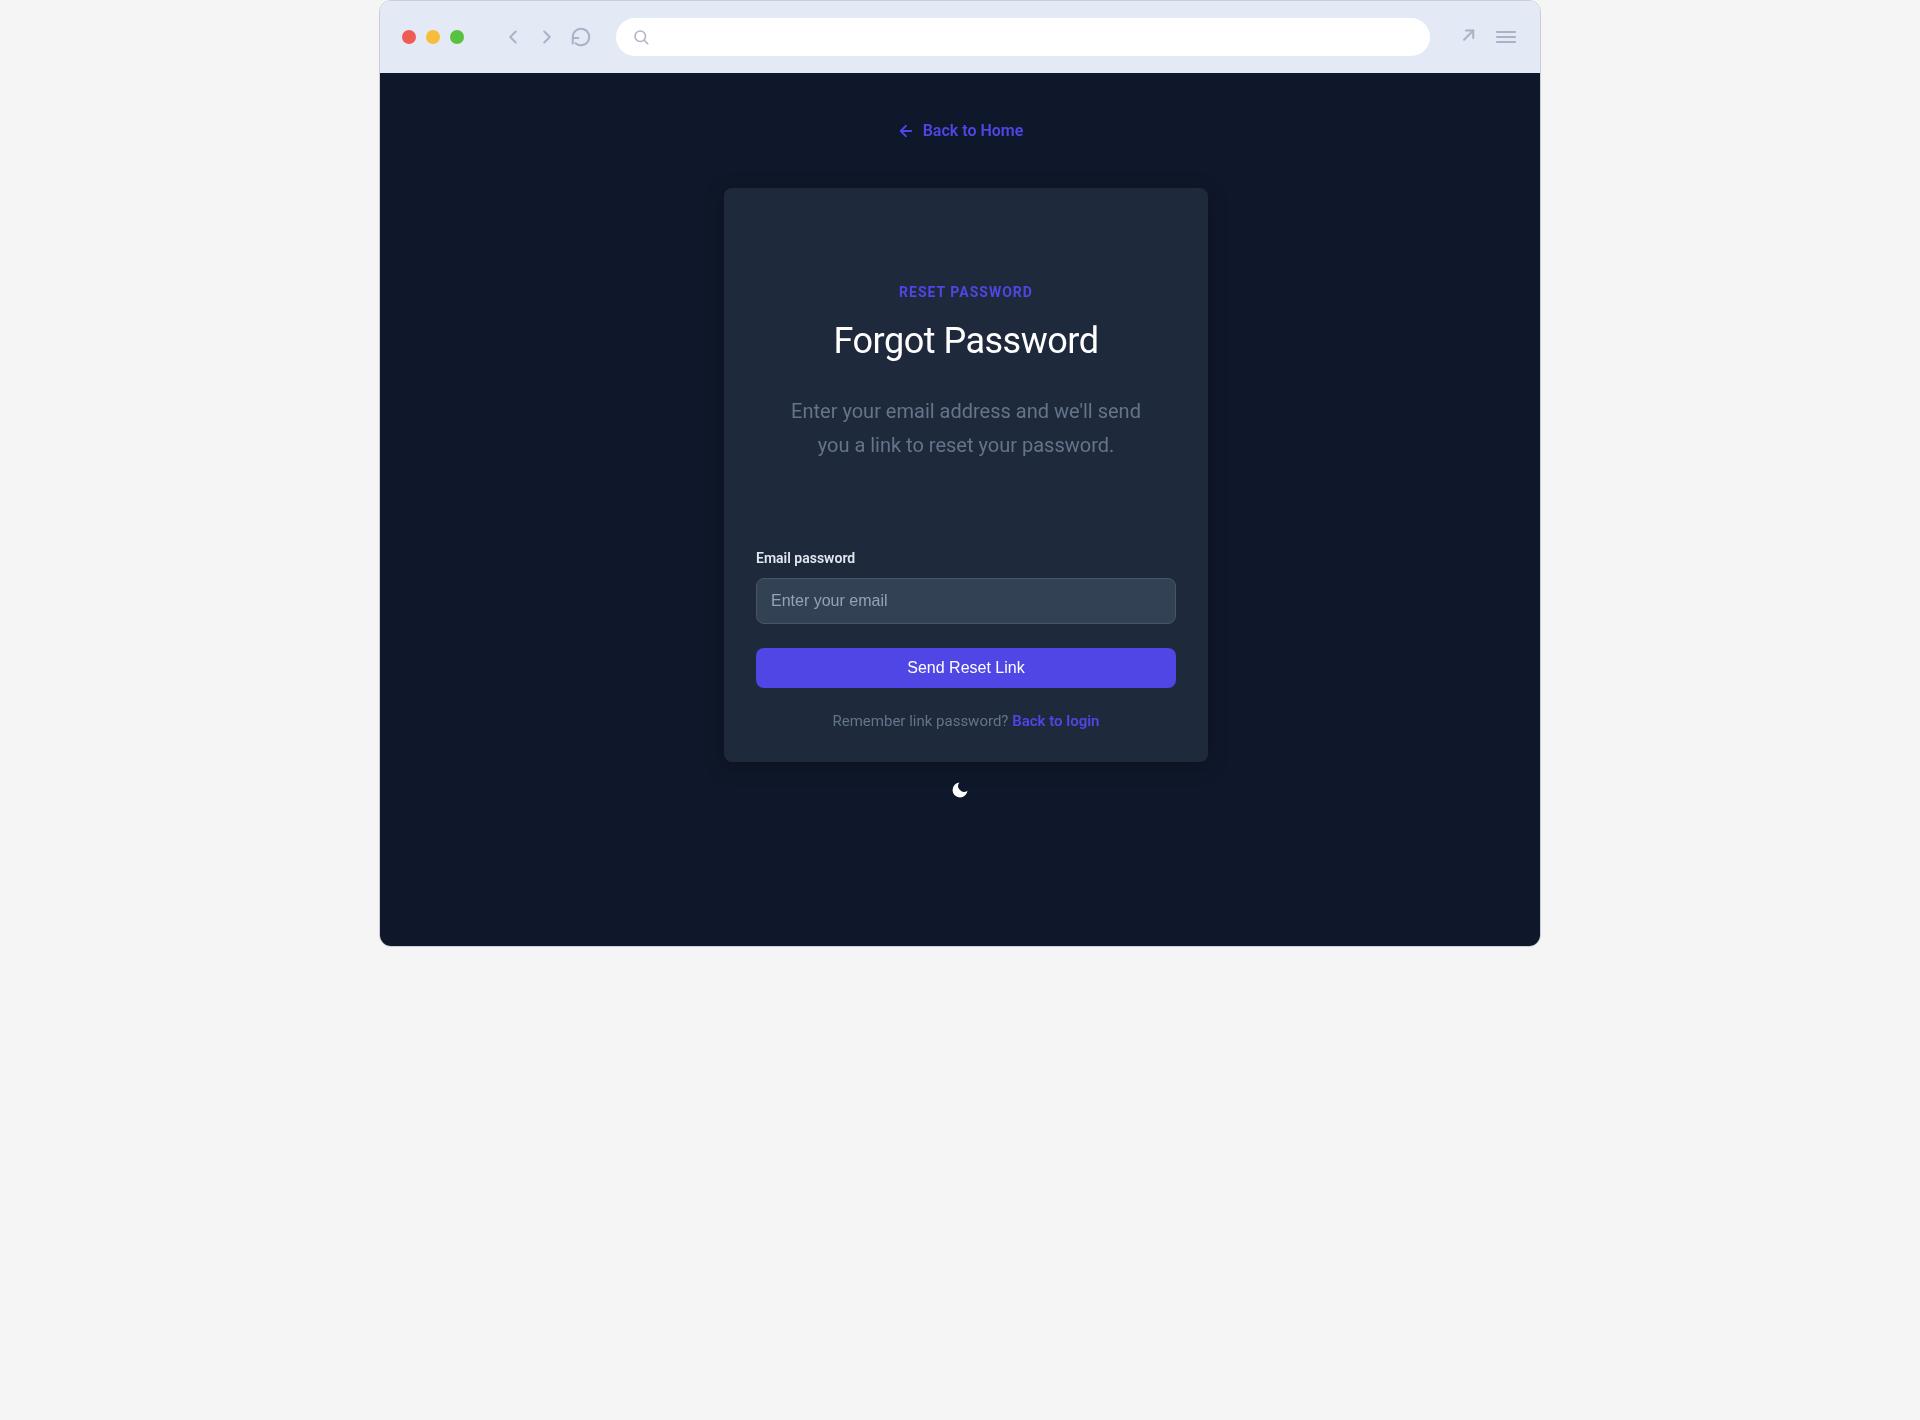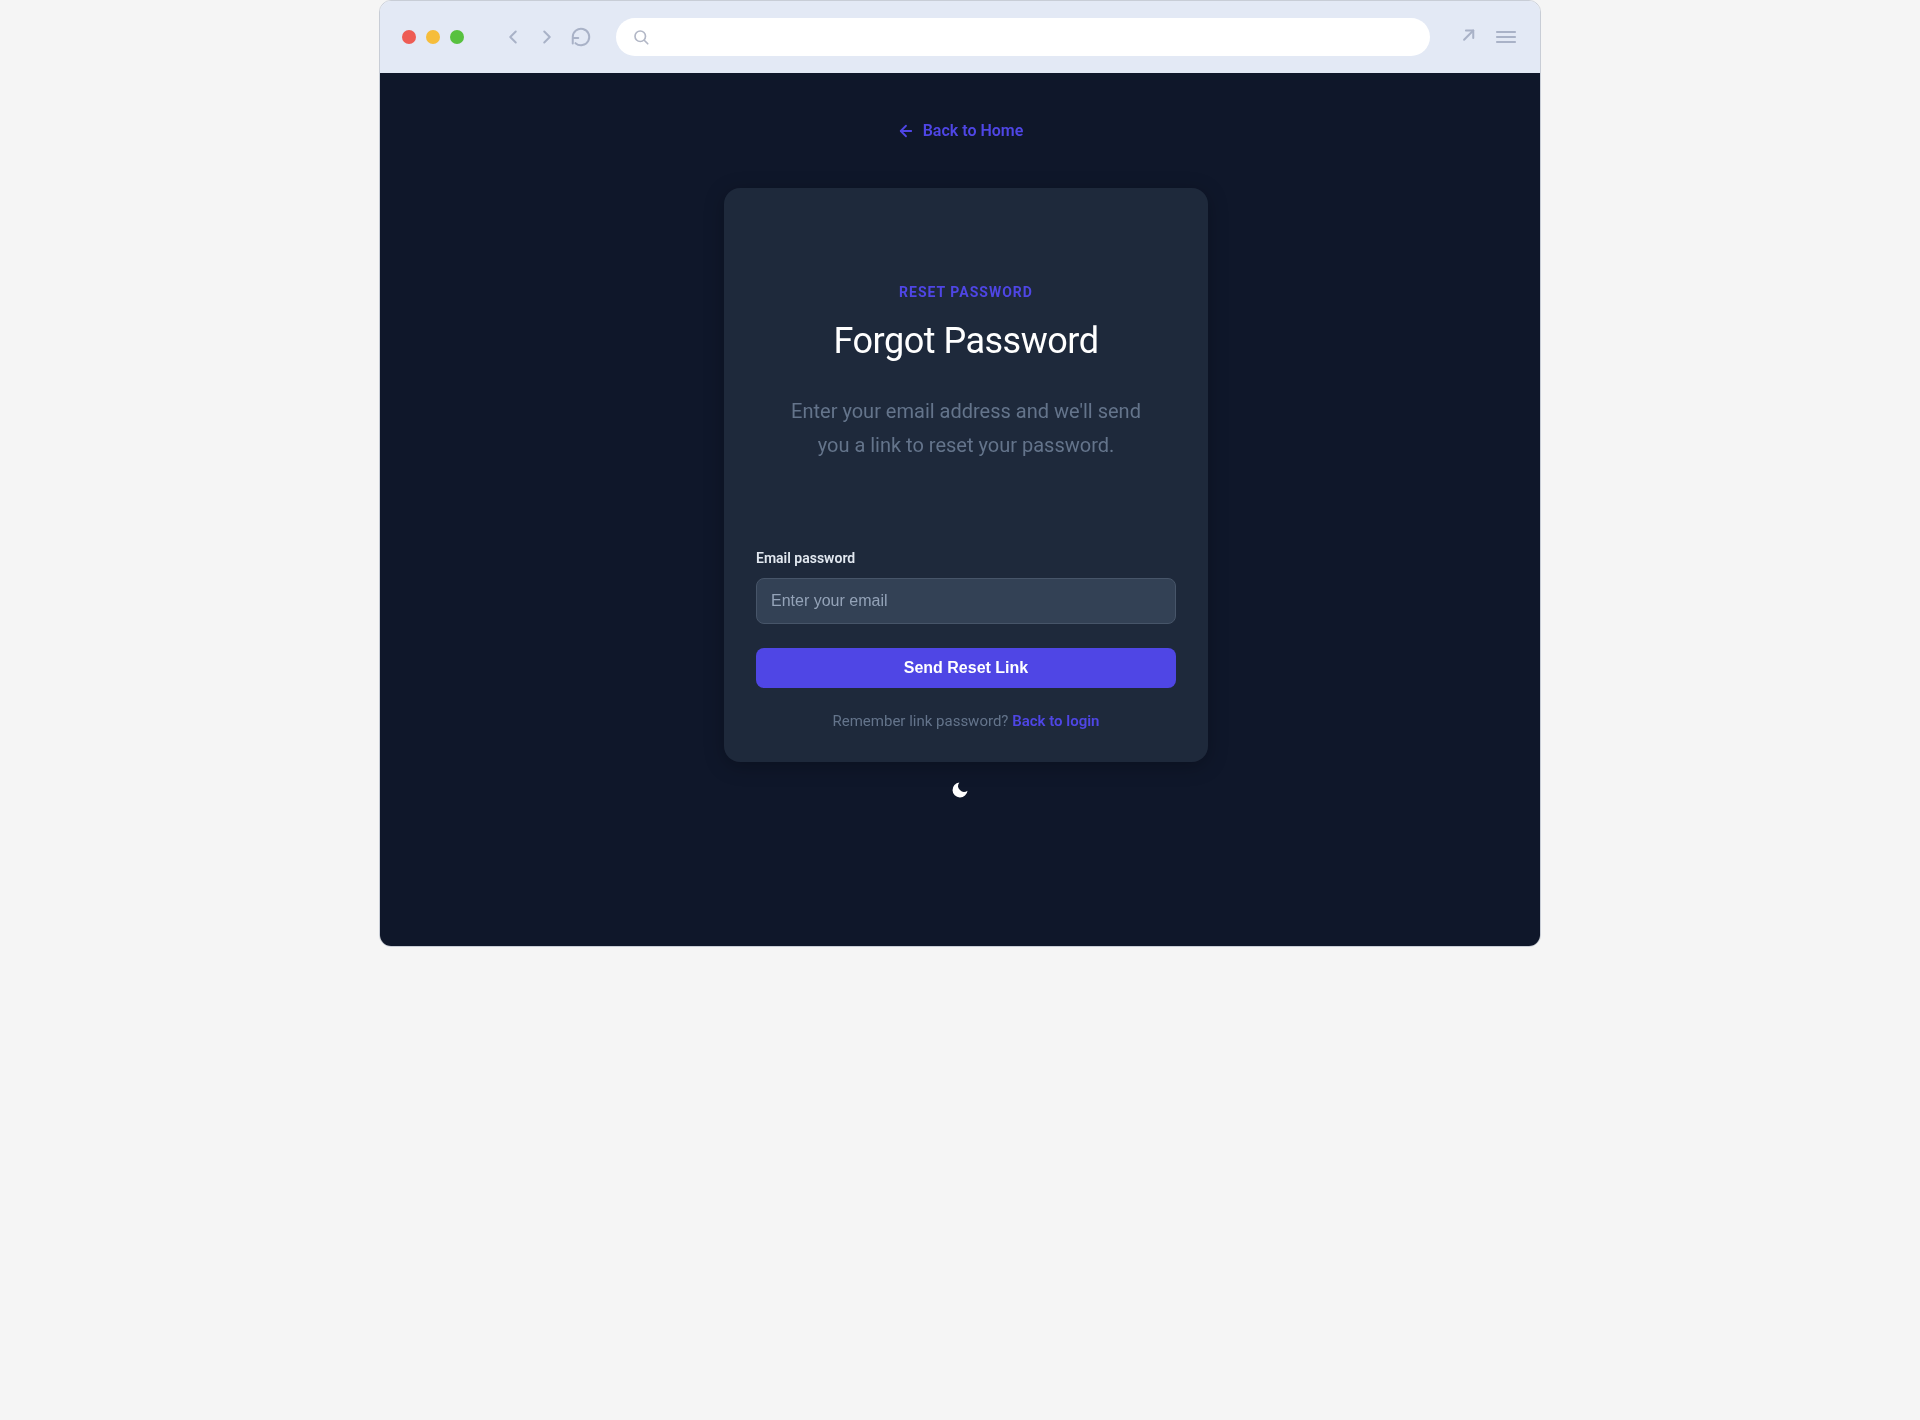--- a/index.html
+++ b/index.html
@@ -75,21 +75,21 @@
       font-weight: 600;
       text-decoration: none;
       cursor: pointer;
       margin-bottom: 48px;
     }
     .back-link .arrow { display:inline-flex; }
 
     .card {
       width: 484px;
       background: #1e293b;
-      border-radius: 16px;
+      border-radius: 8px;
       padding: 96px 32px 32px 32px;
       display: flex;
       flex-direction: column;
       box-shadow: 0 4px 20px rgba(0,0,0,0.25);
       margin-left: 12px;
     }
 
     .badge {
       text-align: center;
       color: #4f46e5;
@@ -136,21 +136,21 @@
     .input::placeholder { color: #94a3b8; }
 
     .submit-btn {
       width: 100%;
       height: 40px;
       border: none;
       border-radius: 8px;
       background: #4f46e5;
       color: #fff;
       font-size: 16px;
-      font-weight: 700;
+      font-weight: 400;
       cursor: pointer;
       margin-bottom: 24px;
     }
 
     .footer-text {
       text-align: center;
       color: #64748b;
       font-size: 15px;
     }
     .footer-link {

